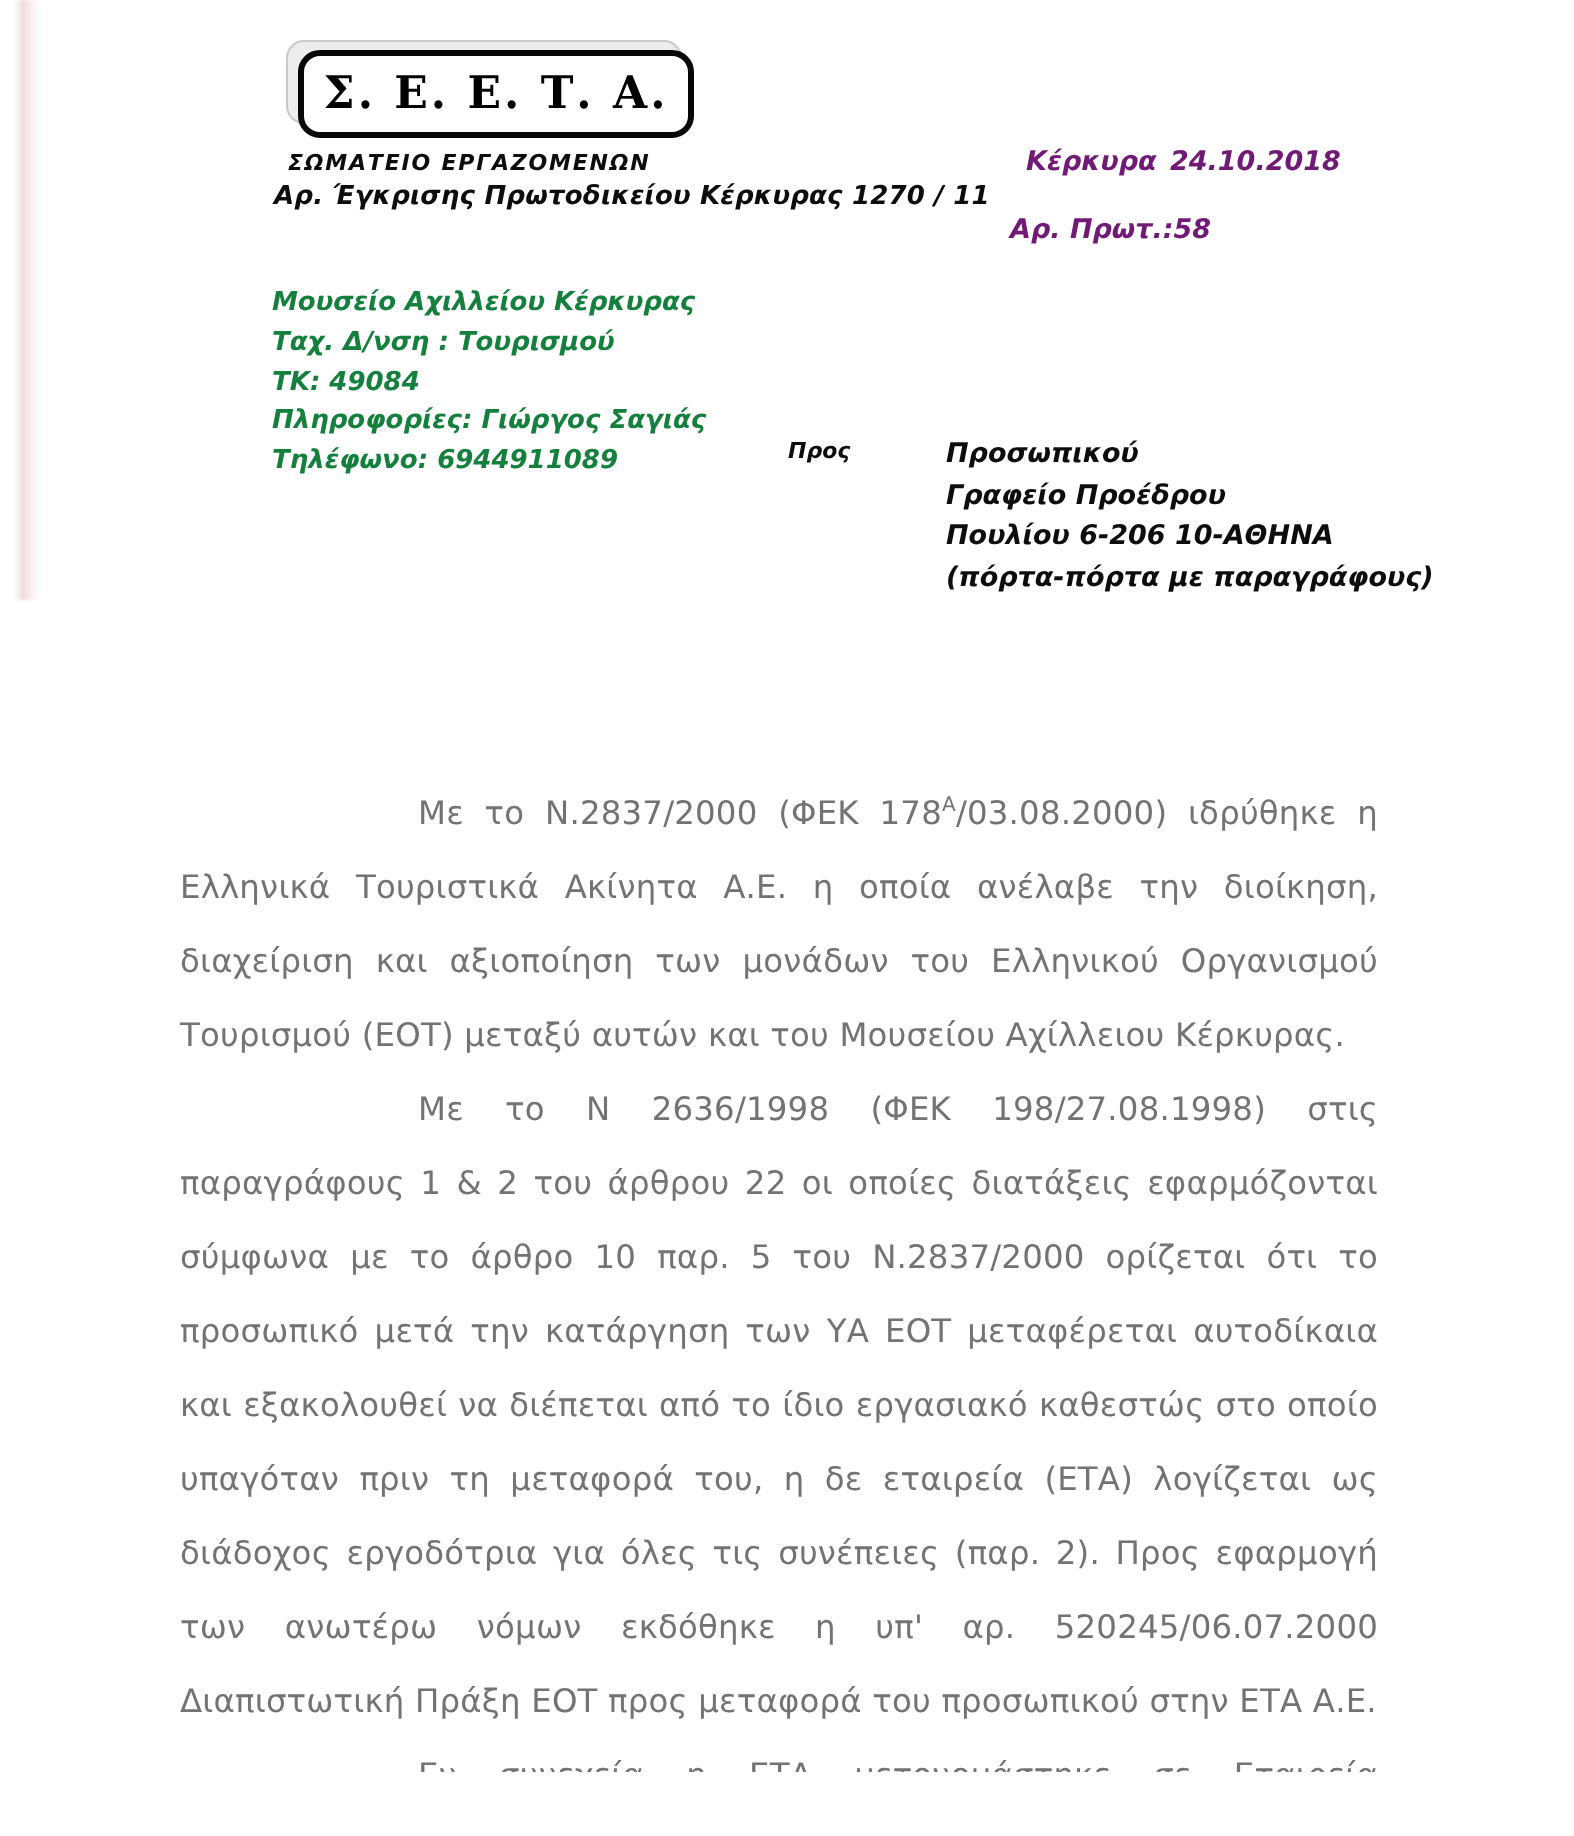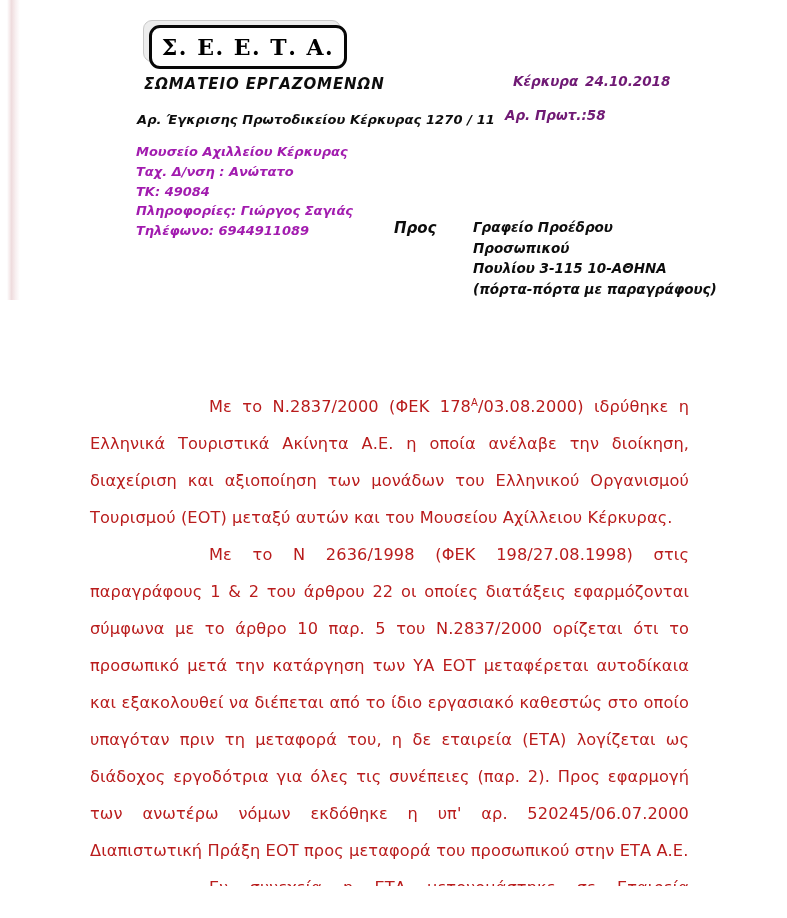--- a/index.html
+++ b/index.html
@@ -81,29 +81,29 @@
   .org-block {
     position: absolute;
     left: 137px;
     top: 76px;
     font-weight: bold;
     font-style: italic;
     color: #0d0d0d;
     line-height: 1.18;
   }
   .org-line1, .org-line2 {
-    font-size: 15px;
+    font-size: 11px;
     letter-spacing: 0.9px;
     margin-left: 7px;
   }
   .org-line2 { margin-top: 1px; }
   .org-line3 {
     font-size: 13px;
     letter-spacing: 0.1px;
-    margin-top: 18px;
+    margin-top: 2px;
   }
 
   
   .date-block {
     position: absolute;
     left: 513px;
     top: 73px;
     font-weight: bold;
     font-style: italic;
     font-size: 13.5px;
@@ -121,31 +121,31 @@
 
   
   .sender-block {
     position: absolute;
     left: 136px;
     top: 142px;
     font-weight: bold;
     font-style: italic;
     font-size: 13px;
     line-height: 1.52;
-    color: #a21caf;
+    color: #15803d;
   }
 
   
   .recipient-label {
     position: absolute;
     left: 394px;
     top: 219px;
     font-weight: bold;
     font-style: italic;
-    font-size: 15px;
+    font-size: 11px;
     color: #0d0d0d;
   }
   .recipient-block {
     position: absolute;
     left: 473px;
     top: 217px;
     font-weight: bold;
     font-style: italic;
     font-size: 13.5px;
     line-height: 1.52;
@@ -160,21 +160,21 @@
     top: 388px;
     width: 599px;
   }
   .para {
     margin: 0;
     text-align: justify;
     text-justify: inter-word;
     text-indent: 119px;
     font-size: 16.2px;
     line-height: 37px;
-    color: #b91c1c;
+    color: #737373;
     letter-spacing: 0.1px;
   }
   .sup {
     font-size: 0.62em;
     vertical-align: super;
     line-height: 0;
   }
 </style>
 </head>
 <body>
@@ -201,31 +201,31 @@
       <span>24.10.2018</span>
     </div>
     <div class="proto-row">
       <span class="proto-label">Αρ. Πρωτ.:</span>
       <span>58</span>
     </div>
   </div>
 
   <div class="sender-block">
     <div>Μουσείο Αχιλλείου Κέρκυρας</div>
-    <div>Ταχ. Δ/νση : Ανώτατο</div>
+    <div>Ταχ. Δ/νση : Τουρισμού</div>
     <div>ΤΚ: 49084</div>
     <div>Πληροφορίες: Γιώργος Σαγιάς</div>
     <div>Τηλέφωνο: 6944911089</div>
   </div>
 
   <div class="recipient-label">Προς</div>
   <div class="recipient-block">
+    <div>Προσωπικού</div>
     <div>Γραφείο Προέδρου</div>
-    <div>Προσωπικού</div>
-    <div>Πουλίου 3-115 10-ΑΘΗΝΑ</div>
+    <div>Πουλίου 6-206 10-ΑΘΗΝΑ</div>
     <div>(πόρτα-πόρτα με παραγράφους)</div>
   </div>
 
   <div class="body-text">
     <p class="para"><span>Με το Ν.2837/2000 (ΦΕΚ 178</span><span class="sup">Α</span><span>/03.08.2000) ιδρύθηκε η Ελληνικά Τουριστικά Ακίνητα Α.Ε. η οποία ανέλαβε την διοίκηση, διαχείριση και αξιοποίηση των μονάδων του Ελληνικού Οργανισμού Τουρισμού (ΕΟΤ) μεταξύ αυτών και του Μουσείου Αχίλλειου Κέρκυρας.</span></p>
     <p class="para">Με το Ν 2636/1998 (ΦΕΚ 198/27.08.1998) στις παραγράφους 1 &amp; 2 του άρθρου 22 οι οποίες διατάξεις εφαρμόζονται σύμφωνα με το άρθρο 10 παρ. 5 του Ν.2837/2000 ορίζεται ότι το προσωπικό μετά την κατάργηση των ΥΑ ΕΟΤ μεταφέρεται αυτοδίκαια και εξακολουθεί να διέπεται από το ίδιο εργασιακό καθεστώς στο οποίο υπαγόταν πριν τη μεταφορά του, η δε εταιρεία (ΕΤΑ) λογίζεται ως διάδοχος εργοδότρια για όλες τις συνέπειες (παρ. 2). Προς εφαρμογή των ανωτέρω νόμων εκδόθηκε η υπ' αρ. 520245/06.07.2000 Διαπιστωτική Πράξη ΕΟΤ προς μεταφορά του προσωπικού στην ΕΤΑ Α.Ε.</p>
     <p class="para">Εν συνεχεία η ΕΤΑ μετονομάστηκε σε Εταιρεία Τουριστικής Ανάπτυξης Α.Ε. και Εταιρεία Ακινήτων Δημοσίου Α.Ε. έχοντας απορροφήσει τα Ολυμπιακά Ακίνητα, την Κτηματική Εταιρεία Δημοσίου Α.Ε., την Παράκτιο Μέτωπο Α.Ε. καθώς και την Ελληνικό Α.Ε.</p>
 
   </div>
 

